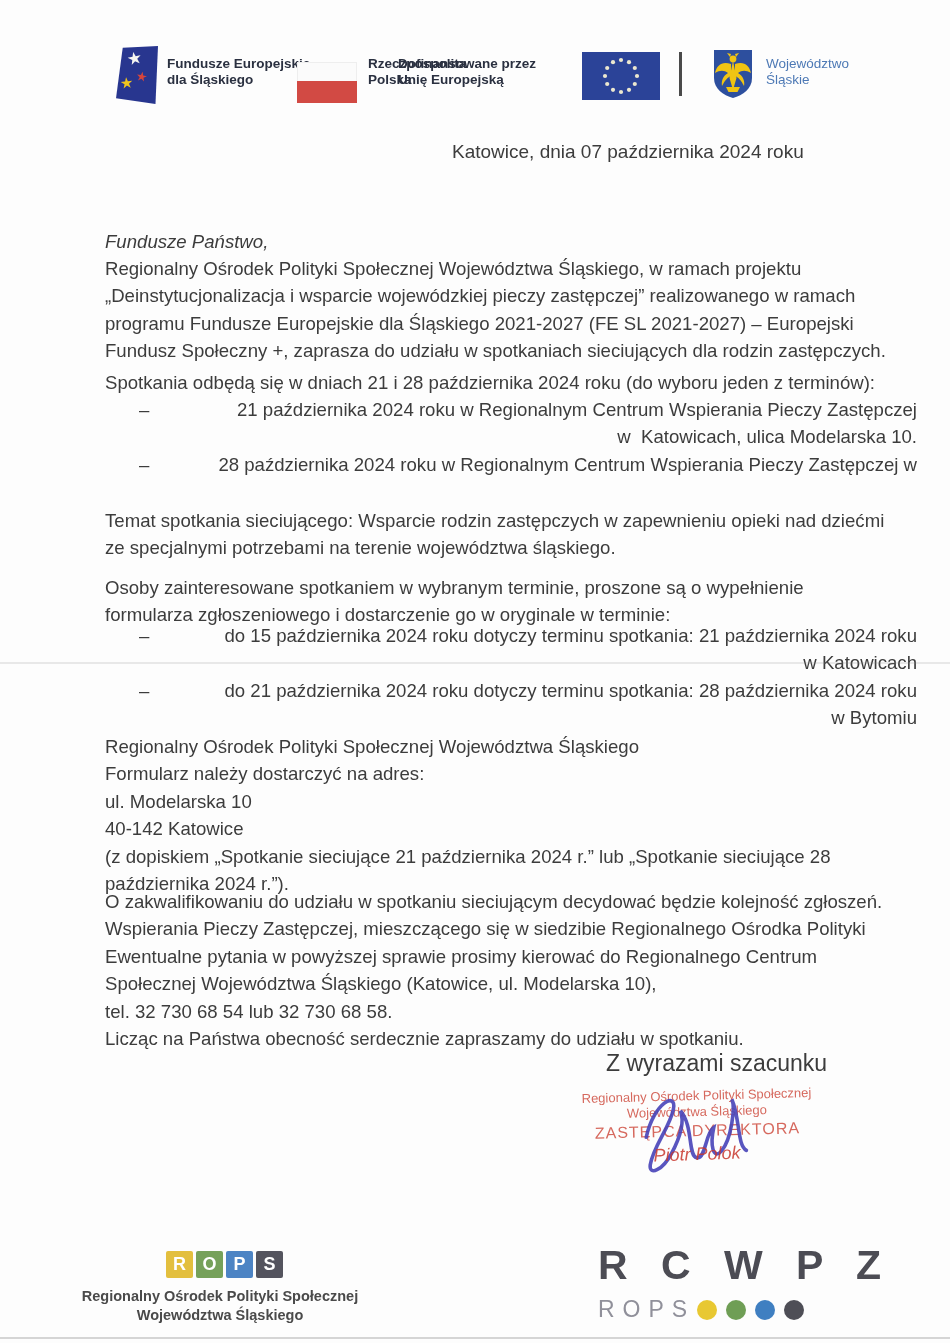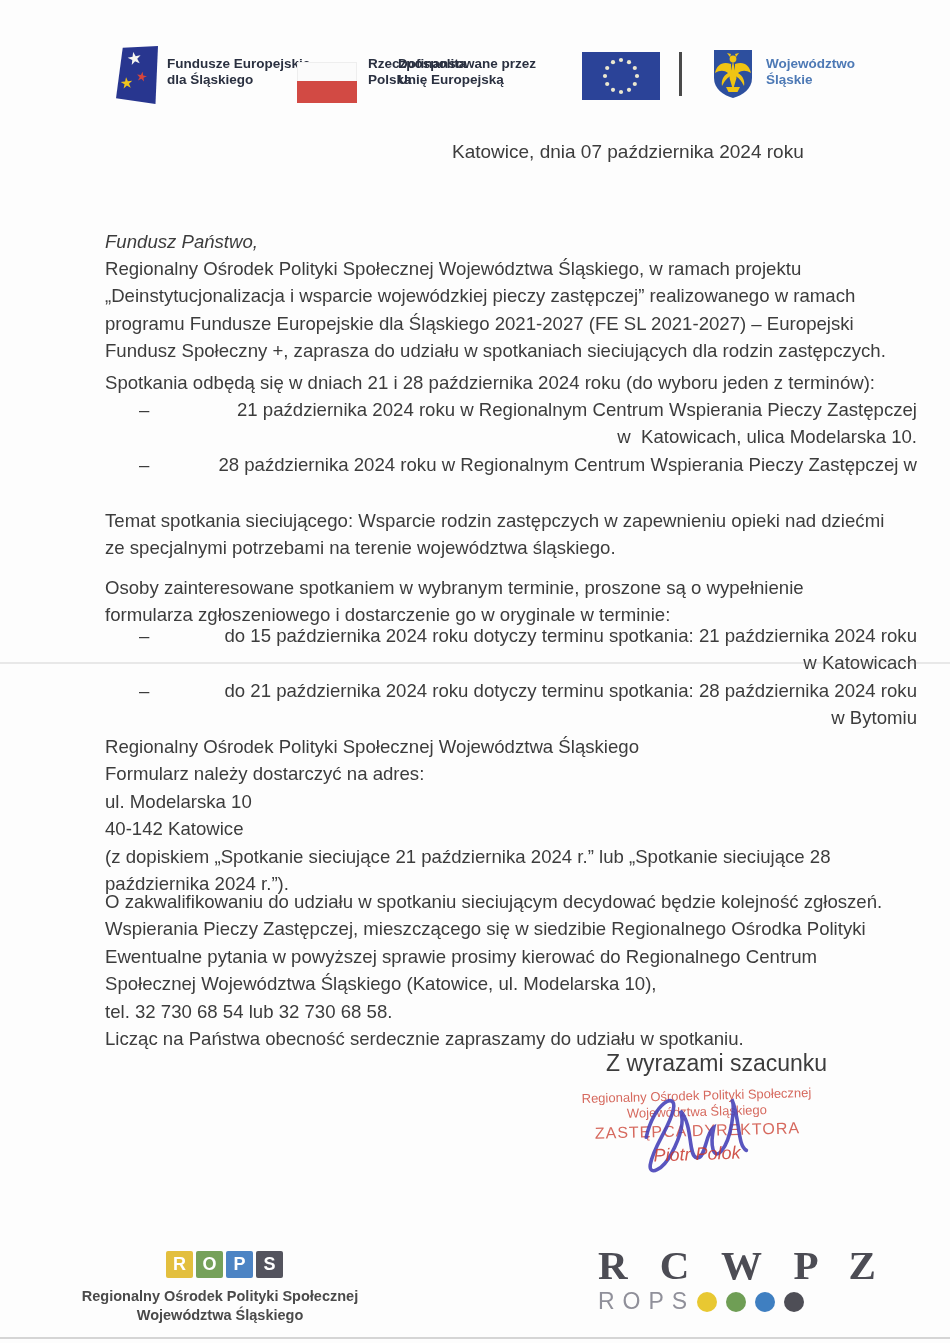--- a/index.html
+++ b/index.html
@@ -27,21 +27,21 @@
   .fe-txt{left:167px;top:12px;}
   .pl-flag{position:absolute;left:297px;top:18px;width:60px;height:40px;}
   .pl-flag .w{height:18px;background:#fbfbfb;border:1px solid #eee;border-bottom:none;}
   .pl-flag .r{height:22px;background:#d24a44;}
   .pl-txt{left:368px;top:12px;}
   .dof-txt{left:398px;top:12px;width:160px;}
   .eu-flag{position:absolute;left:582px;top:8px;width:78px;height:48px;background:#2b4398;}
   .eu-flag svg{display:block;}
   .hdr-sep{position:absolute;left:679px;top:8px;width:3px;height:44px;background:#4a4a4a;}
   .sl-shield{position:absolute;left:712px;top:4px;width:42px;height:52px;}
-  .woj-txt{left:766px;top:12px;color:#4d79b5;font-weight:bold;}
+  .woj-txt{left:766px;top:12px;color:#4d79b5;font-weight:normal;}
   
   .dateblock{position:absolute;left:452px;top:136px;font-size:19px;line-height:31px;color:#3c3c3c;}
   
   .b{position:absolute;left:105px;width:812px;font-size:18.6px;line-height:27.4px;color:#3c3c3c;}
   .b div{white-space:pre-wrap;}
   .salutation{font-style:italic;}
   .list{position:absolute;left:105px;width:812px;font-size:18.6px;line-height:27.4px;color:#3c3c3c;}
   .li{display:flex;}
   .li .dash{width:26px;margin-left:34px;flex:none;}
   .li .li-text{flex:1;white-space:pre-wrap;text-align:right;}
@@ -65,22 +65,22 @@
   .rops-squares{position:absolute;left:166px;top:1251px;display:flex;gap:3px;}
   .sq{width:27px;height:27px;border-radius:2px;color:#fff;font-weight:bold;font-size:18px;
       display:flex;align-items:center;justify-content:center;}
   .sq0{background:#e3bf3e;}
   .sq1{background:#76a15a;}
   .sq2{background:#4d84c4;}
   .sq3{background:#54545e;}
   .rops-caption{position:absolute;left:75px;top:1287px;width:290px;text-align:center;
     font-weight:bold;font-size:14.5px;line-height:19px;color:#4a4a4a;}
   .rcwpz{position:absolute;left:598px;top:1244px;}
-  .rcwpz-title{font-weight:bold;font-size:41px;line-height:42px;letter-spacing:11px;color:#4c4c54;font-family:Liberation Serif, serif;}
-  .rcwpz-sub{display:flex;align-items:center;margin-top:2px;}
+  .rcwpz-title{font-weight:bold;font-size:41px;line-height:42px;letter-spacing:11px;color:#4c4c54;}
+  .rcwpz-sub{display:flex;align-items:center;margin-top:10px;}
   .rcwpz-rops{font-size:23px;letter-spacing:8px;color:#90909a;margin-right:2px;}
   .dotrow{display:flex;gap:9px;align-items:center;}
   .dot{width:20px;height:20px;border-radius:50%;}
   .dot0{background:#e8c832;}
   .dot1{background:#6f9e55;}
   .dot2{background:#3f7fc1;}
   .dot3{background:#4e4e56;}
 </style>
 </head>
 <body>
@@ -148,21 +148,21 @@
     <div class="logo-txt woj-txt">
       <div>Województwo</div>
       <div>Śląskie</div>
     </div>
   </div>
 
   <div class="dateblock">
     <div>Katowice, dnia 07 października 2024 roku</div>
   </div>
 
-  <div class="b salutation" style="top:228px">Fundusz Państwo,</div>
+  <div class="b salutation" style="top:228px">Fundusze Państwo,</div>
 
   <div class="b" style="top:255px">
       <div>Regionalny Ośrodek Polityki Społecznej Województwa Śląskiego, w ramach projektu</div>
       <div>„Deinstytucjonalizacja i wsparcie wojewódzkiej pieczy zastępczej” realizowanego w ramach</div>
       <div>programu Fundusze Europejskie dla Śląskiego 2021-2027 (FE SL 2021-2027) – Europejski</div>
       <div>Fundusz Społeczny +, zaprasza do udziału w spotkaniach sieciujących dla rodzin zastępczych.</div>
     </div>
 
   <div class="b" style="top:369px">Spotkania odbędą się w dniach 21 i 28 października 2024 roku (do wyboru jeden z terminów):</div>
   <div class="list" style="top:396px">

